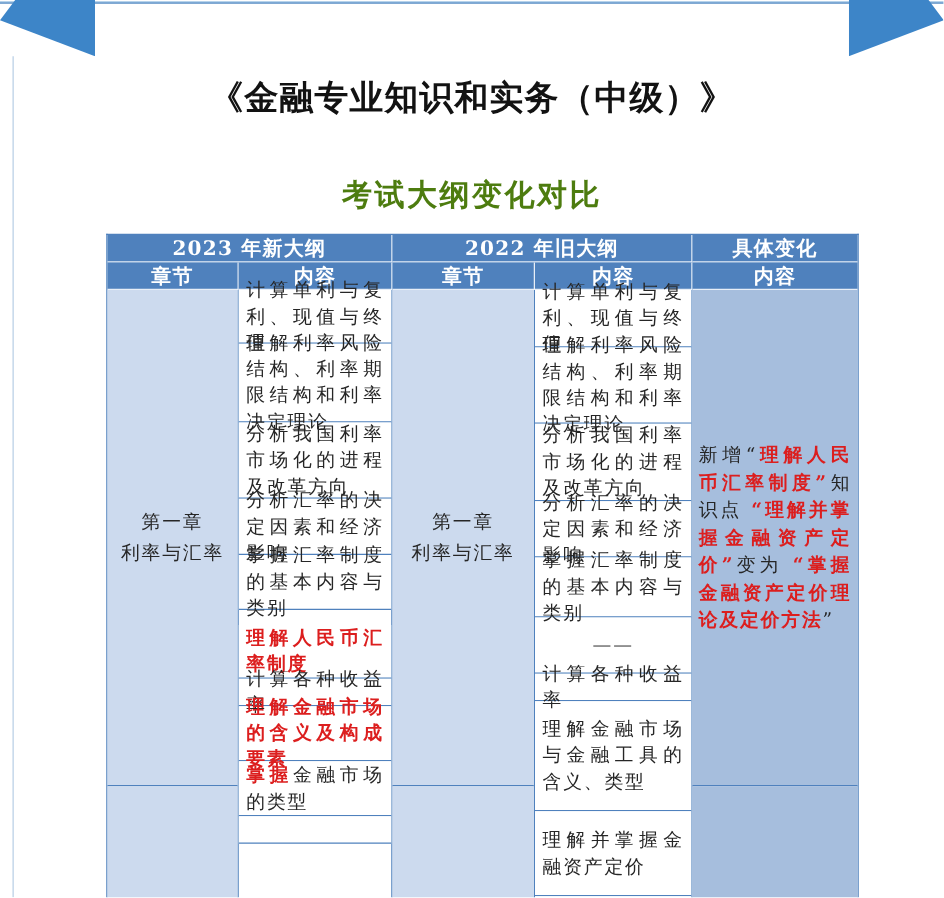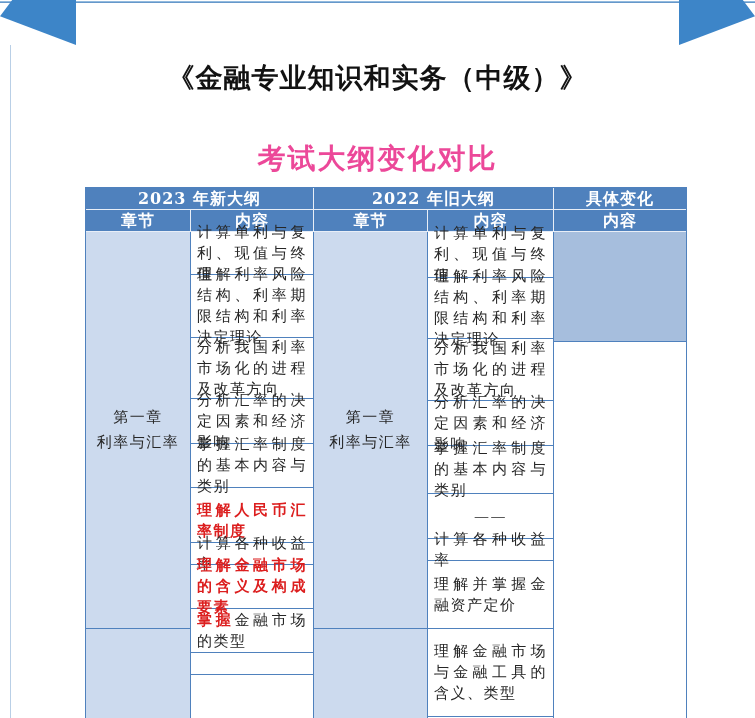--- a/index.html
+++ b/index.html
@@ -11,21 +11,21 @@
   .corner{position:absolute;top:0;width:76px;height:45px;background:#3d85c8;}
   .corner-left{left:0;clip-path:polygon(16% 0,100% 0,100% 100%,0 36%);}
   .corner-right{right:0;clip-path:polygon(84% 0,0 0,0 100%,100% 36%);}
   .left-rule{position:absolute;left:10px;top:45px;height:673px;width:1px;background:#b9cfe6;}
 
   .title{margin:12px;padding-top:48px;text-align:center;
          font-family:"DejaVu Sans", sans-serif;font-weight:bold;
          font-size:27px;color:#121212;letter-spacing:1px;}
   .subtitle{margin:0;padding-top:32px;text-align:center;
             font-family:"DejaVu Sans", sans-serif;font-weight:bold;
-            font-size:28px;color:#ec4899;letter-spacing:2px;}
+            font-size:24px;color:#4d7c0f;letter-spacing:2px;}
 
   
   .cmp-table{position:absolute;left:85px;top:187px;width:600px;
              border-left:1px solid #4f81bd;border-top:1px solid #4f81bd;border-right:1px solid #4f81bd;
              box-sizing:content-box;}
   .hrow{display:flex;height:22px;}
   .hcell{box-sizing:border-box;background:#4f81bd;color:#ffffff;font-weight:bold;
          font-size:16px;line-height:21px;text-align:center;letter-spacing:1px;
          border-right:1px solid #e8eef7;border-bottom:1px solid #e8eef7;}
   .hcell:last-child{border-right:none;}
@@ -144,30 +144,33 @@
           </div>
           <div class="cell" style="height: 48px;">
             <div class="txt"><span>掌握汇率制度的基本内容与类别</span></div>
           </div>
           <div class="cell center" style="height: 45px;">
             <div class="txt"><span class="dash">——</span></div>
           </div>
           <div class="cell" style="height: 22px;">
             <div class="txt"><span>计算各种收益率</span></div>
           </div>
+          <div class="cell" style="height: 88px;">
+            <div class="txt"><span>理解金融市场与金融工具的含义、类型</span></div>
+          </div>
           <div class="cell" style="height: 68px;">
             <div class="txt"><span>理解并掌握金融资产定价</span></div>
-          </div>
-          <div class="cell" style="height: 88px;">
-            <div class="txt"><span>理解金融市场与金融工具的含义、类型</span></div>
           </div>
           <div class="cell" style="height: 22px;">
             <div class="txt"></div>
           </div>
         </div>
       <div class="col change-col w132">
+          <div class="cell" style="height: 397px;">
+            <div class="txt"><span>新增“</span><span class="red">理解人民币汇率制度”</span><span>知识点 </span><span class="red">“理解并掌握金融资产定价”</span><span>变为 </span><span class="red">“掌握金融资产定价理论及定价方法</span><span>”</span></div>
+          </div>
           <div class="cell" style="height: 110px;">
             <div class="txt"></div>
           </div>
         </div>
     </div>
   </div>
 </div>
 
 </body></html>

